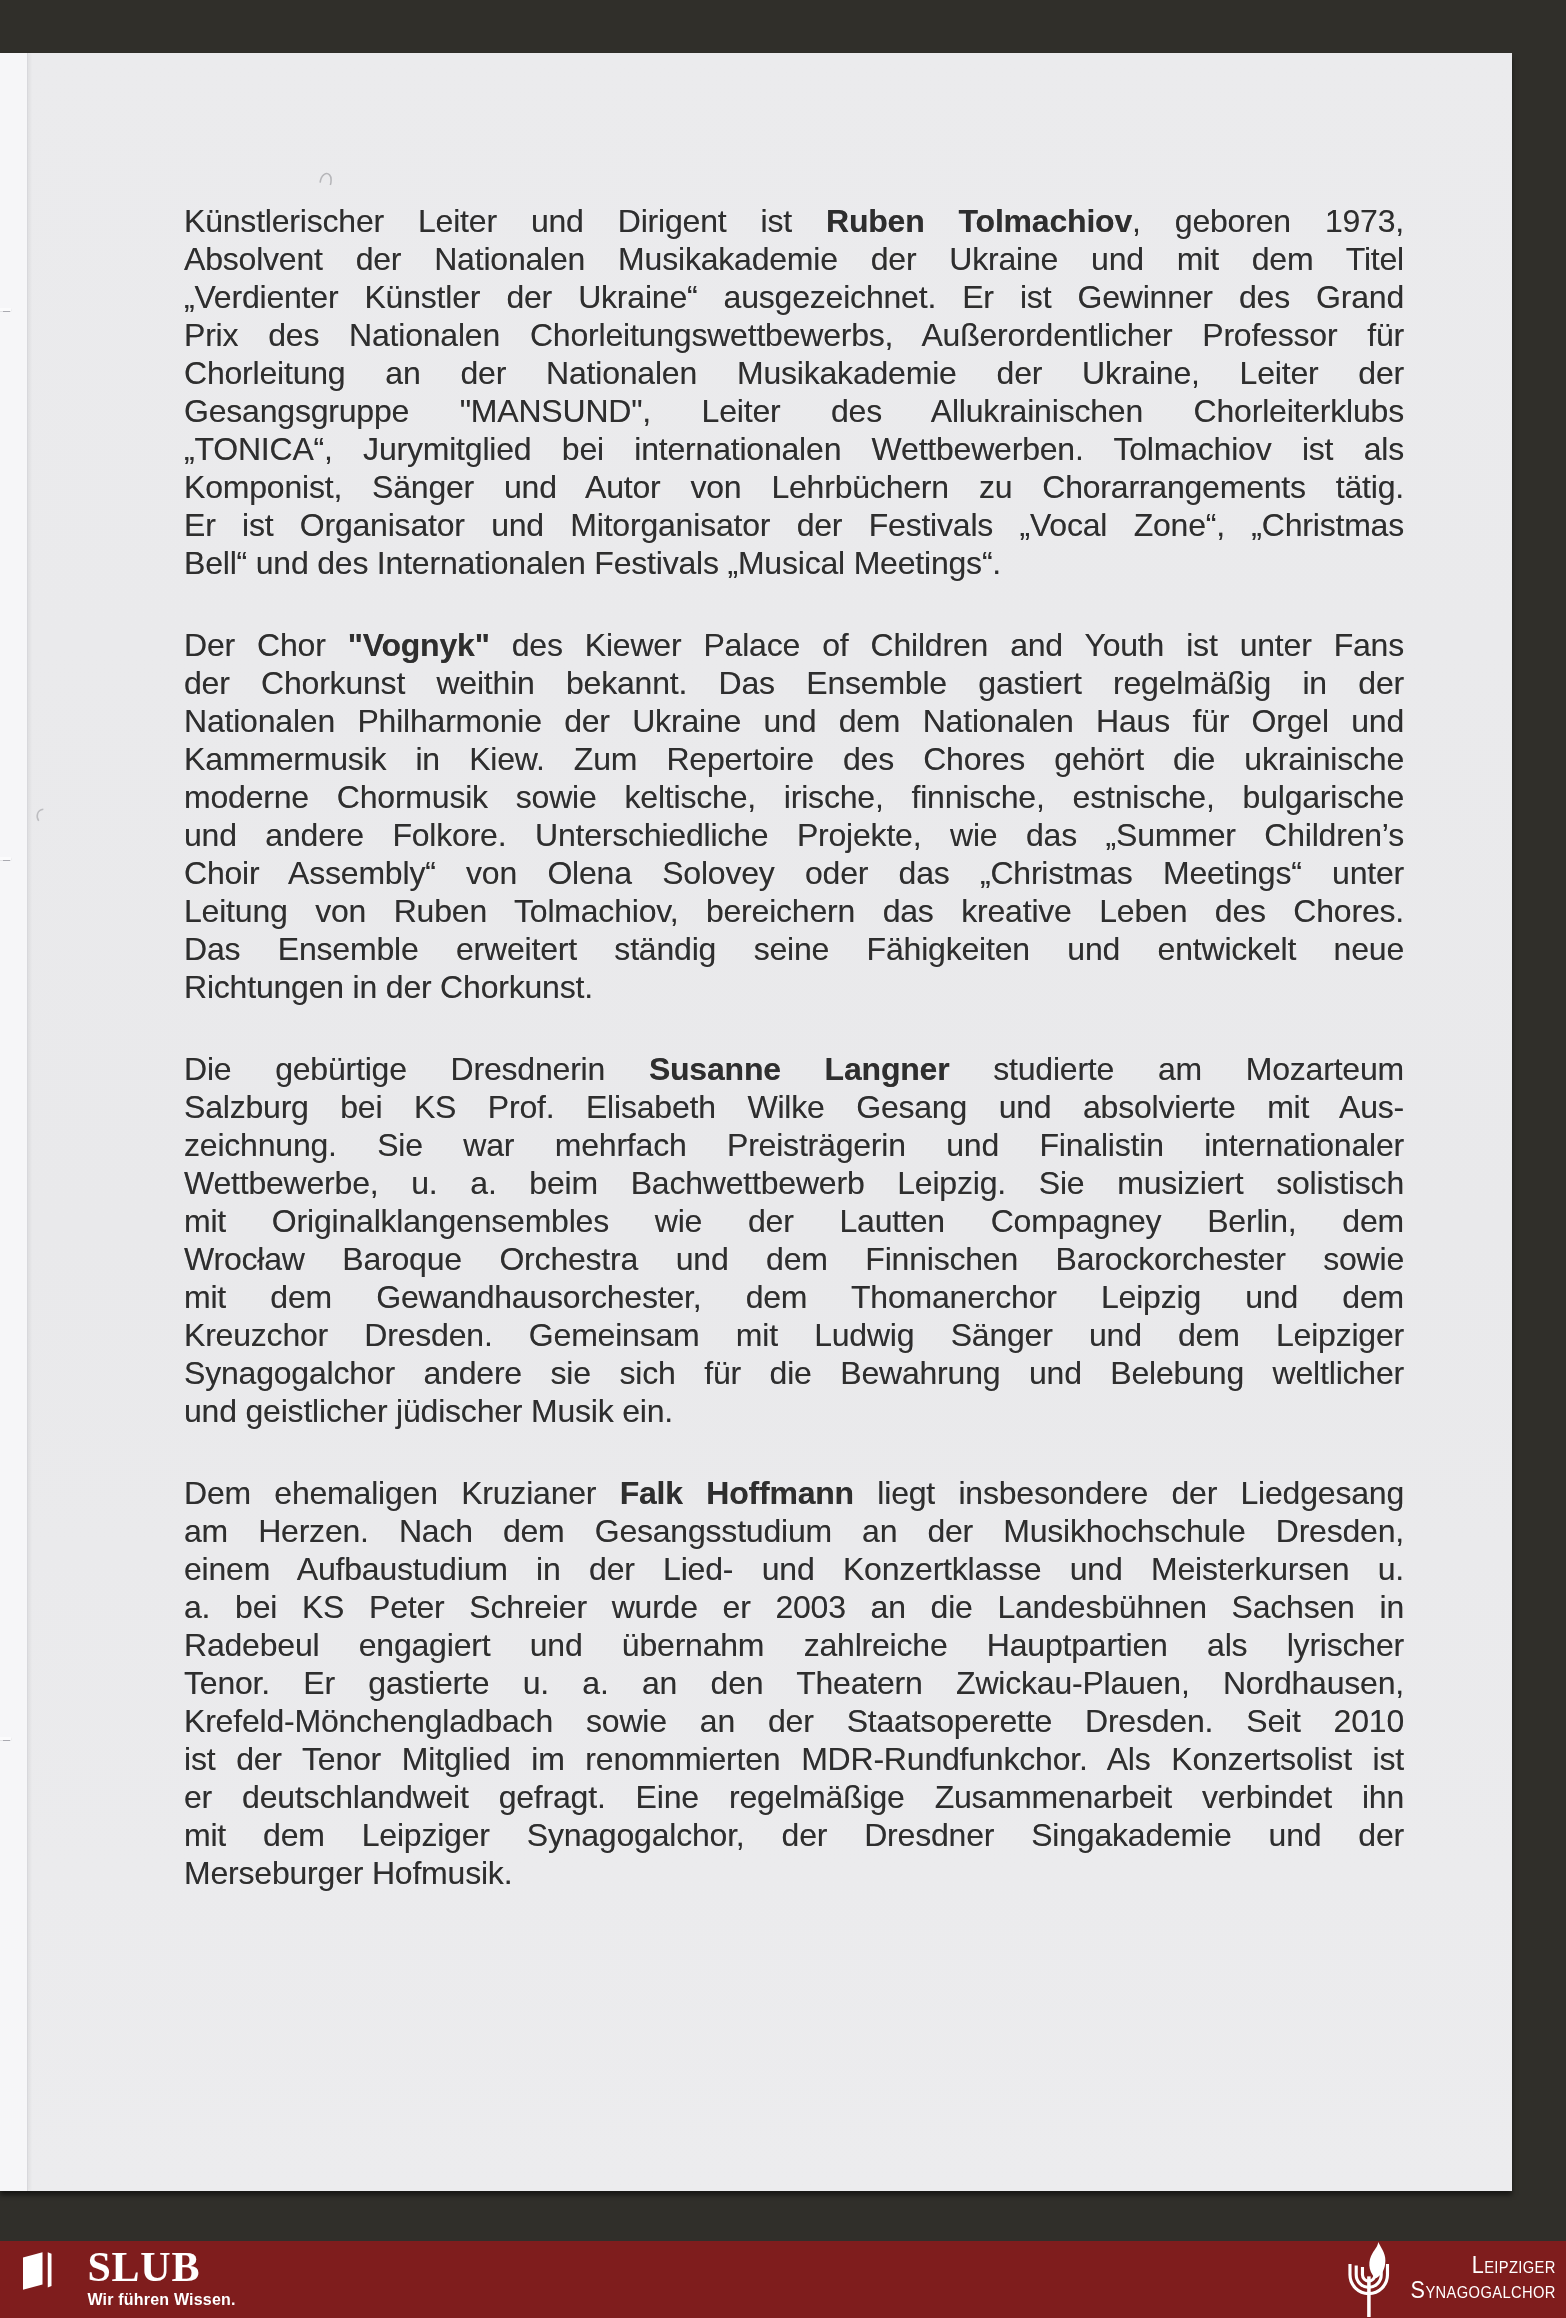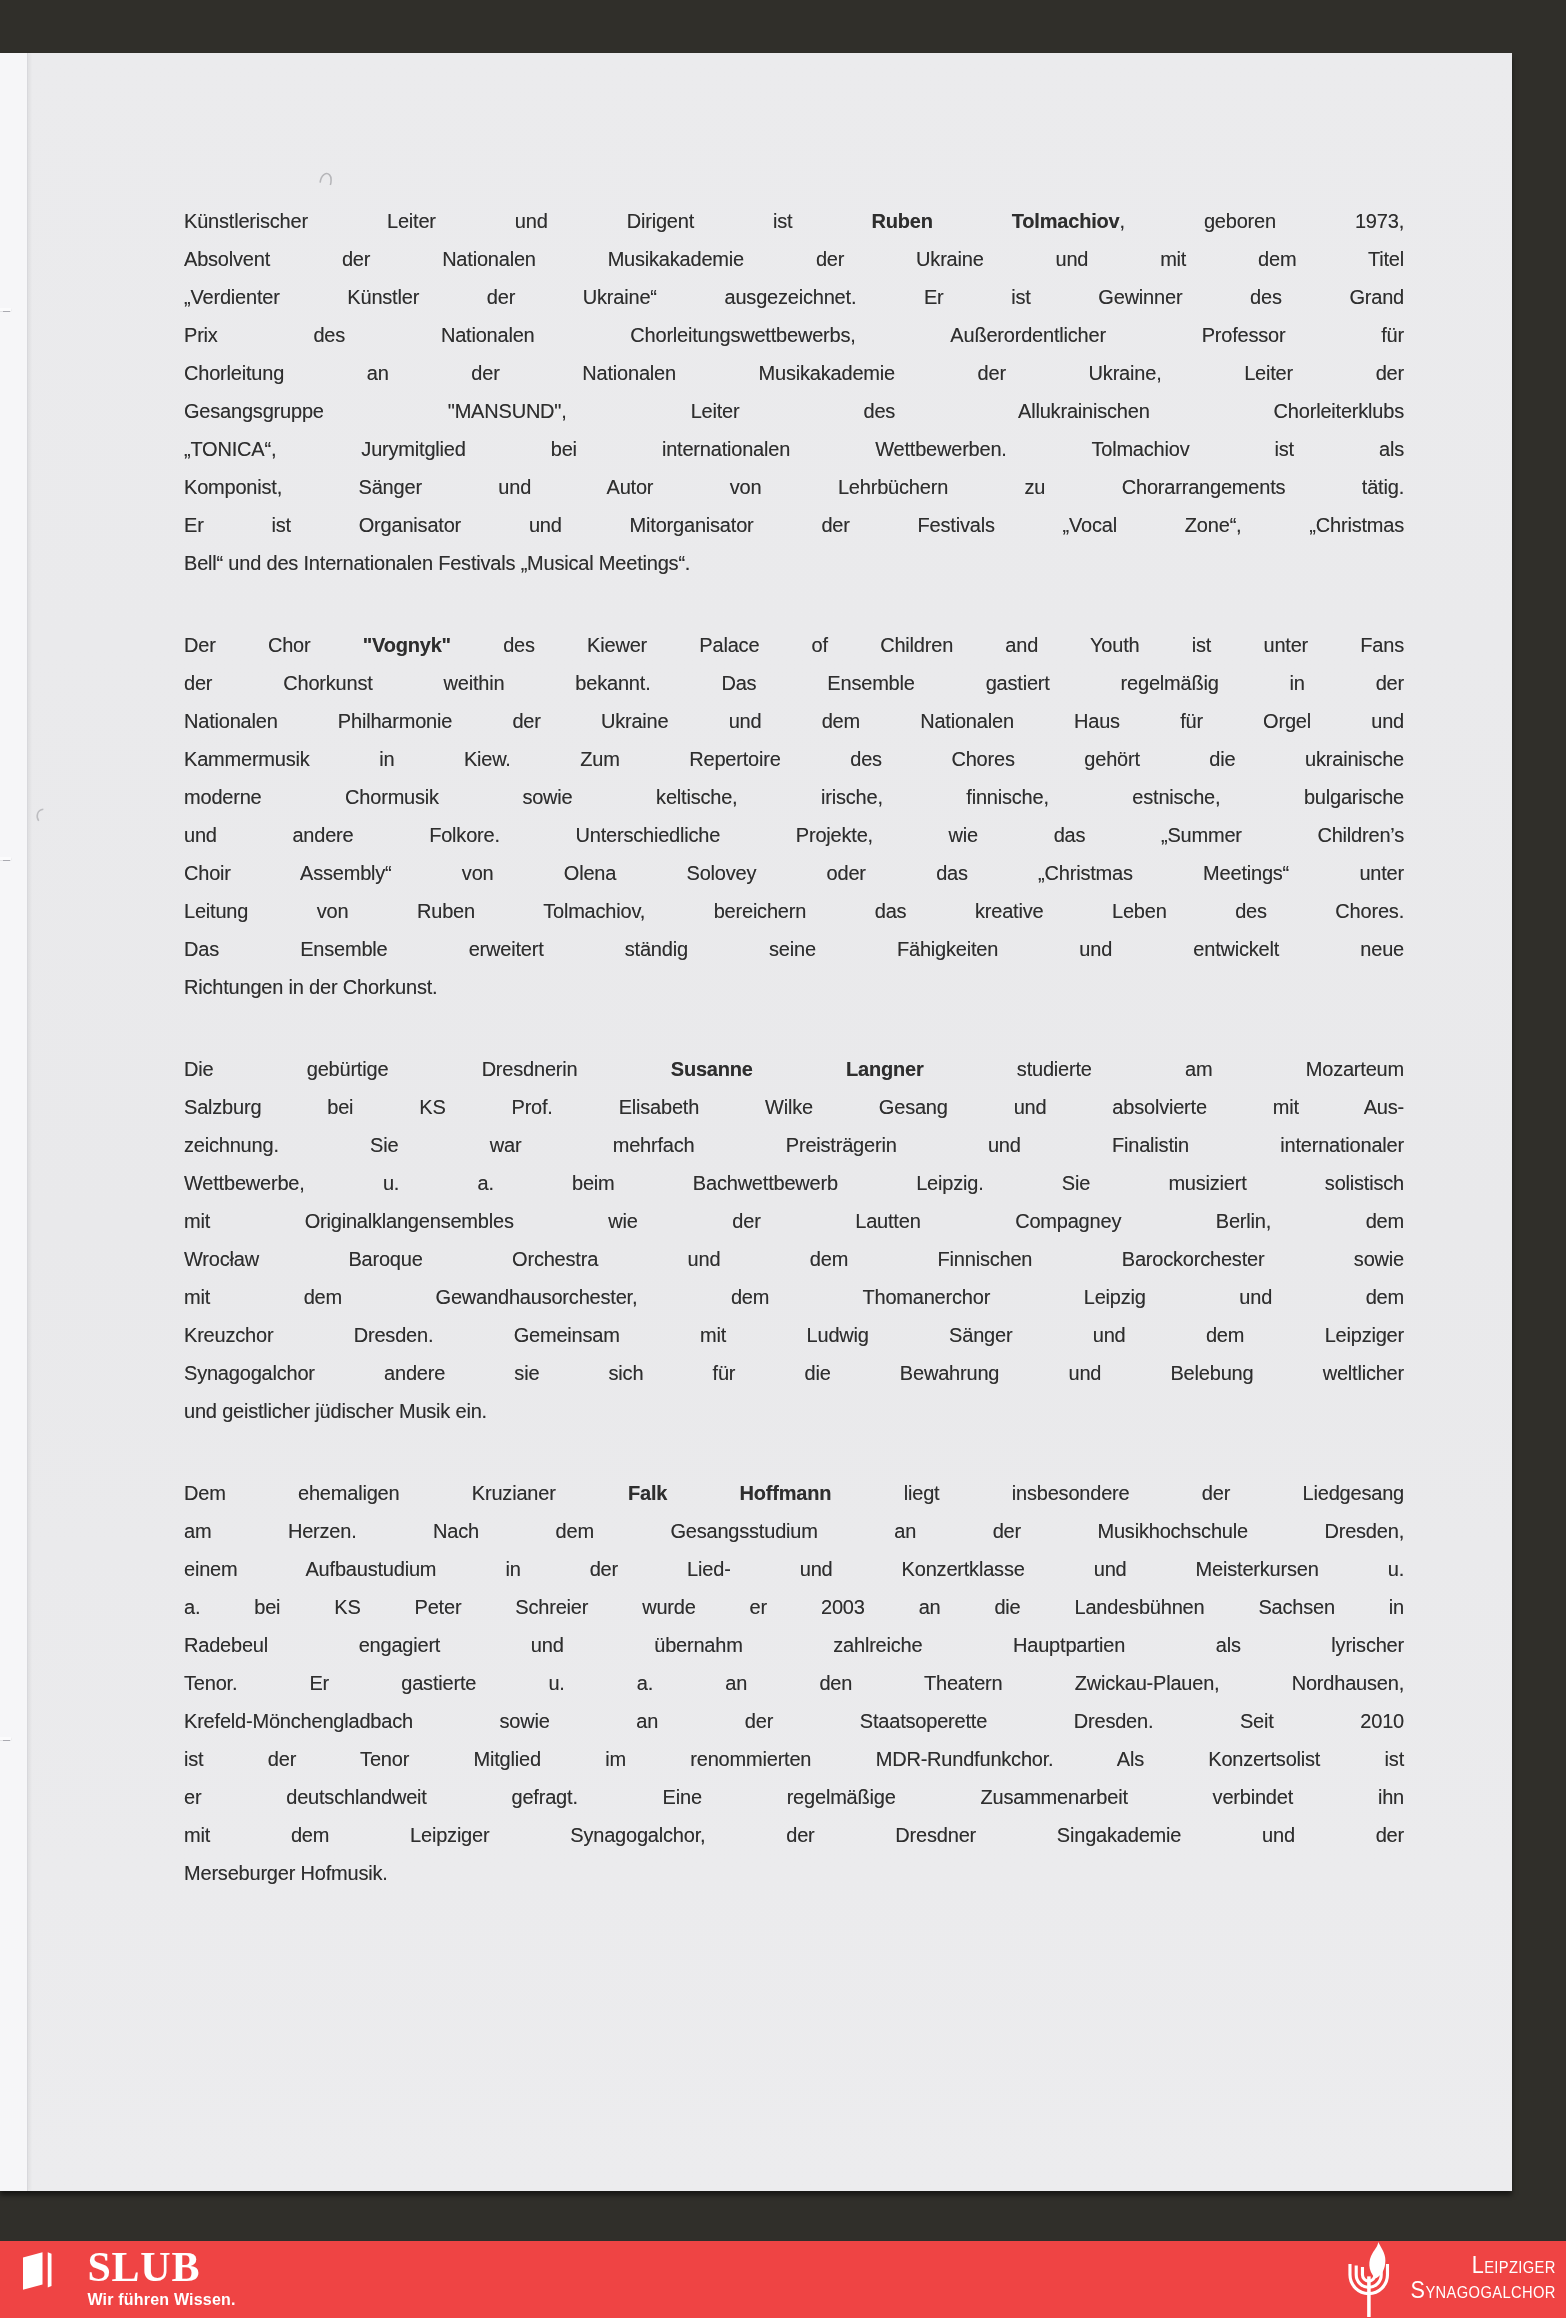--- a/index.html
+++ b/index.html
@@ -17,42 +17,42 @@
     box-shadow:0 4.7px 4.7px rgba(0,0,0,0.5);
   }
   .page-edge{
     position:absolute;left:0;top:0;width:27px;height:100%;
     background:#f6f6f8;
     border-right:1.6px solid #d8d8dc;
     box-shadow:2.3px 0 3.1px rgba(0,0,0,0.05);
   }
   .page-text{
     position:absolute;left:184px;top:149px;width:1220px;
-    color:#2e2e2e;font-size:20px;line-height:38px;letter-spacing:-0.2px;
+    color:#2e2e2e;font-size:32px;line-height:38px;letter-spacing:-0.2px;
     text-shadow:0 0 0.4px rgba(40,40,40,0.45);
   }
   .para{margin:0 0 44px 0;}
   .line{
     text-align:justify;
     text-align-last:justify;
     height:38px;
     white-space:normal;
   }
   .line.last{text-align-last:left;}
   .line b{font-weight:bold;}
   
   .artifact{position:absolute;opacity:.65;}
   .staple{
     position:absolute;left:0;width:11px;height:3.1px;
     background:#fbfbfc;box-shadow:0 0.8px 0.8px rgba(120,120,130,.6);
   }
   
   .footer{
     position:absolute;left:0;bottom:0;width:1567px;height:78px;
-    background:#ef4444;color:#fff;
+    background:#7f1d1d;color:#fff;
   }
   .slub{position:absolute;left:20.4px;top:7px;display:flex;align-items:flex-start;}
   .slub-icon{display:block;margin-top:2.3px;}
   .slub-textcol{margin-left:22px;}
   .slub-title{
     font-family:"Liberation Serif", serif;font-weight:bold;
     font-size:42px;line-height:39px;letter-spacing:0.8px;
   }
   .slub-tagline{
     font-size:16px;font-weight:bold;margin-top:3.9px;letter-spacing:0.2px;

